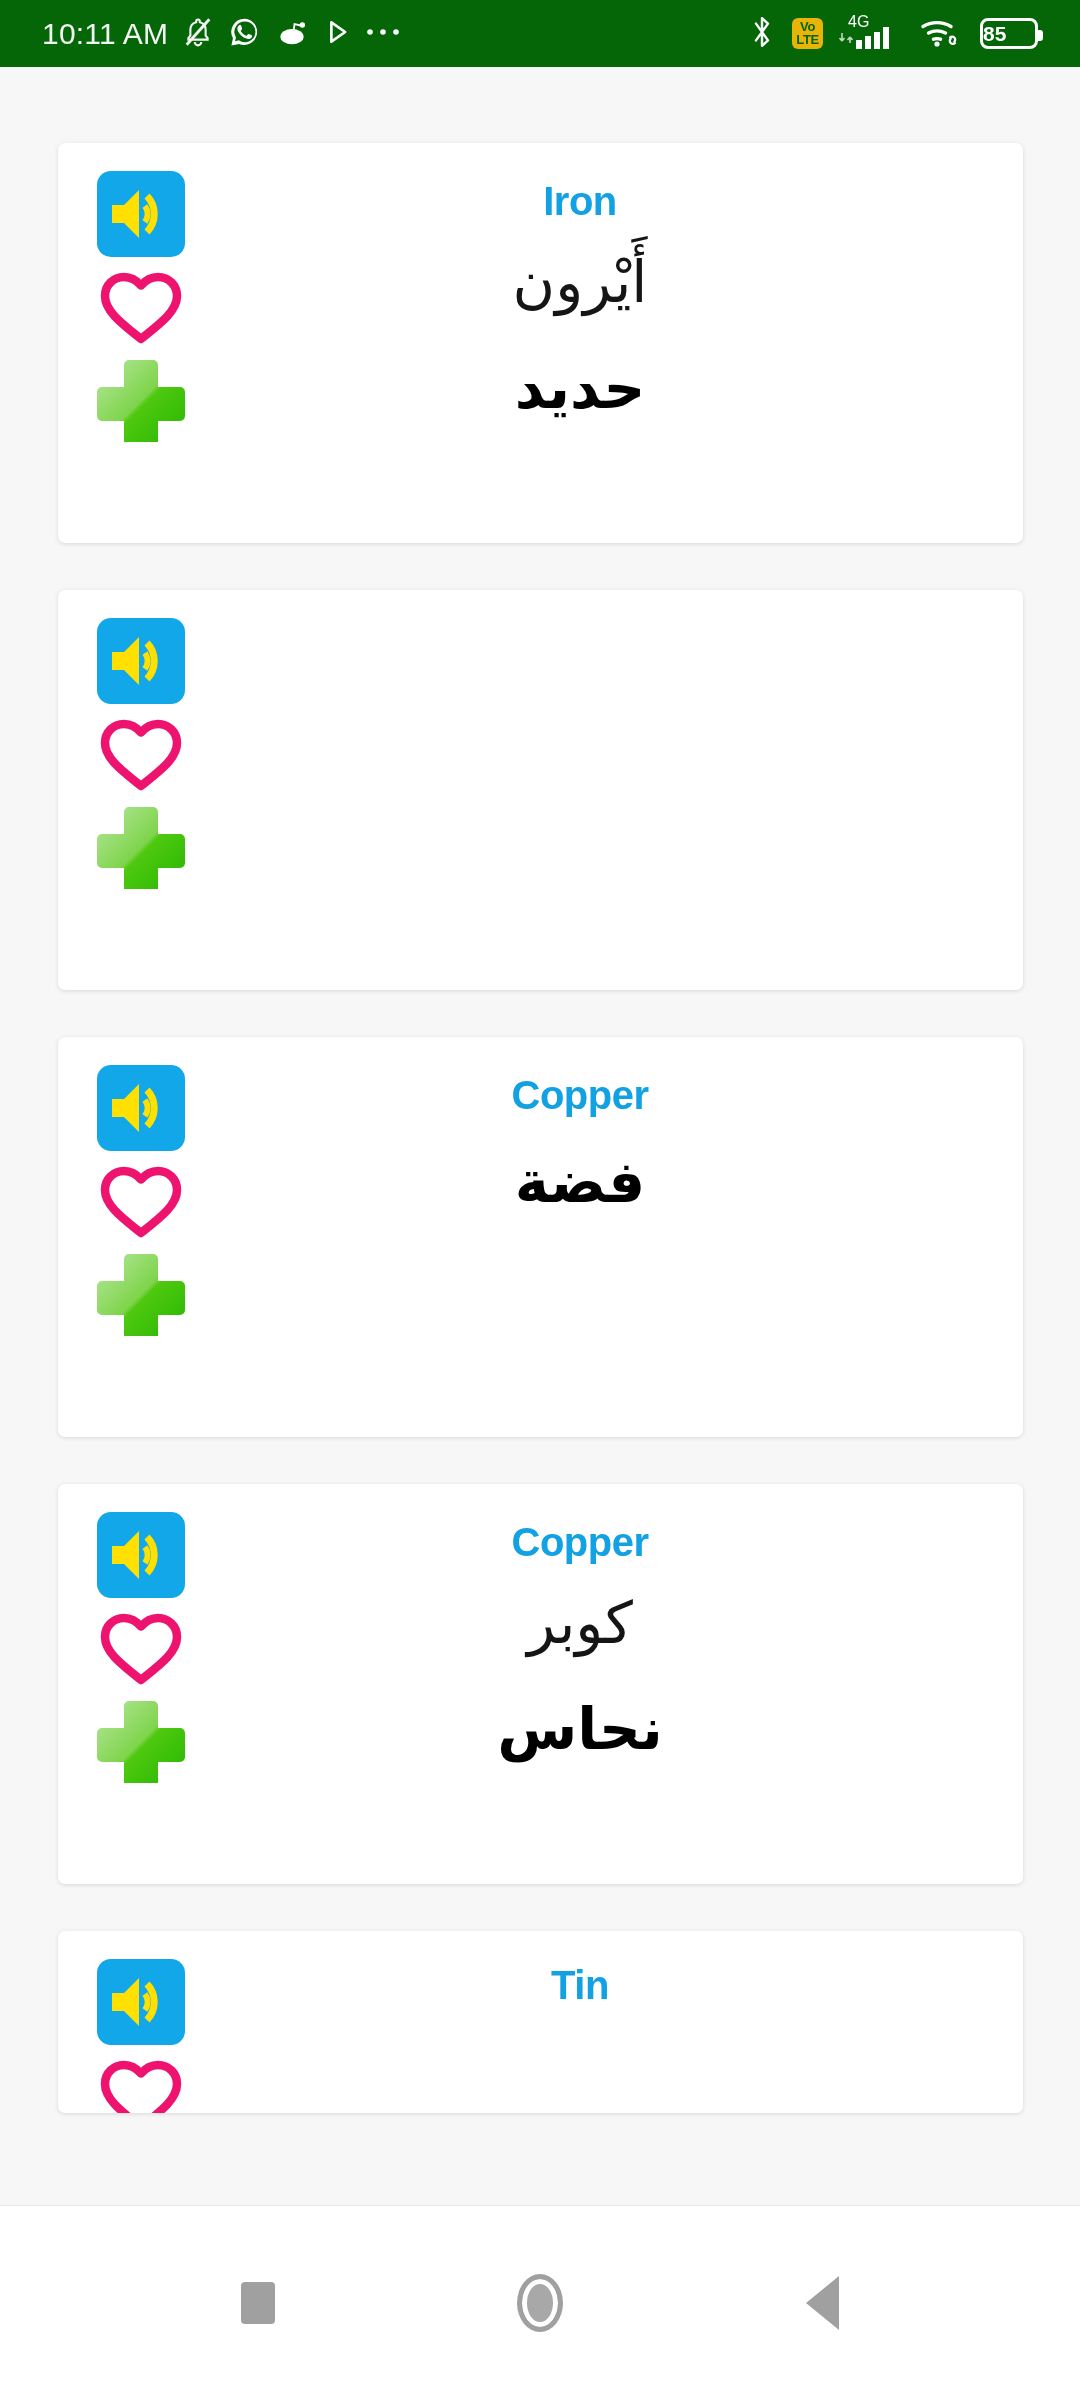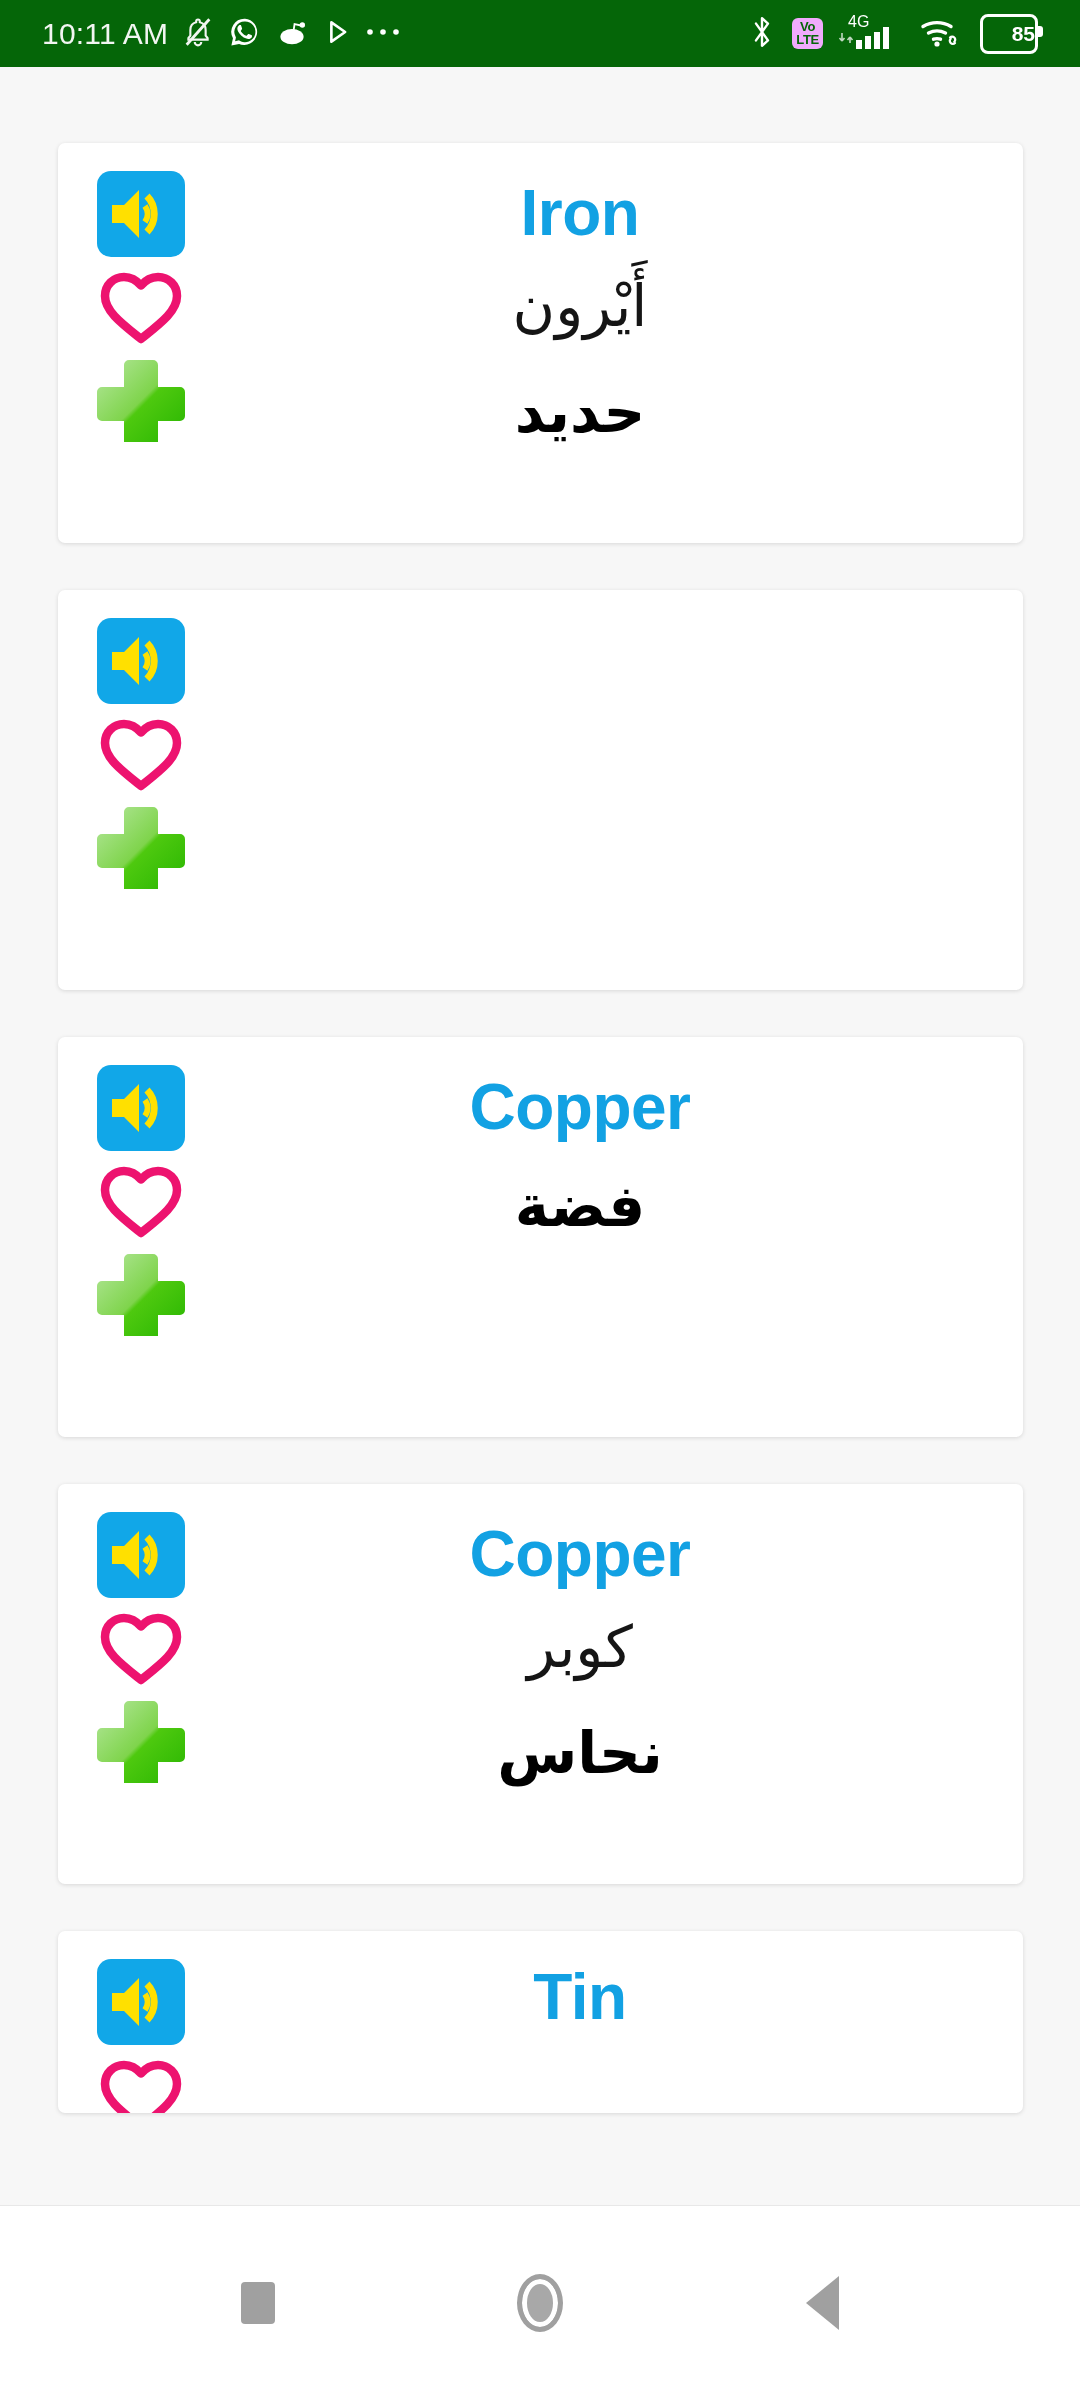--- a/index.html
+++ b/index.html
@@ -42,41 +42,41 @@
   }
   .status-right {
     display: flex;
     align-items: center;
     gap: 15px;
   }
   .sicon { display: block; }
 
   .volte-box {
     border: 0;
-    background: #f0abfc;
+    background: #eab308;
     color: #056608;
     border-radius: 6px;
     font-size: 13px;
     line-height: 12.5px;
     font-weight: bold;
     padding: 3px 4px;
     text-align: center;
     font-family: "Liberation Sans", sans-serif;
     letter-spacing: -0.3px;
   }
 
   .batt {
     position: relative;
     width: 58px;
-    height: 40px;
+    height: 31px;
     border: 3px solid #ffffff;
     border-radius: 8px;
     display: flex;
     align-items: center;
-    justify-content: flex-end;
+    justify-content: flex-start;
     box-sizing: border-box;
   }
   .batt::after {
     content: "";
     position: absolute;
     right: -8px;
     top: 9px;
     width: 5px;
     height: 11px;
     background: #ffffff;
@@ -152,21 +152,21 @@
   }
 
   .text-col {
     padding: 38px 0 40px 0;
     text-align: center;
     margin-left: 150px;
     margin-right: 70px;
   }
   .word-en {
     color: #12a1e3;
-    font-size: 64px;
+    font-size: 40px;
     font-weight: bold;
     line-height: 1.0;
     font-family: "Liberation Sans", sans-serif;
     letter-spacing: -0.5px;
     margin: 0;
   }
   .word-translit {
     color: #151515;
     font-size: 58px;
     font-weight: normal;

